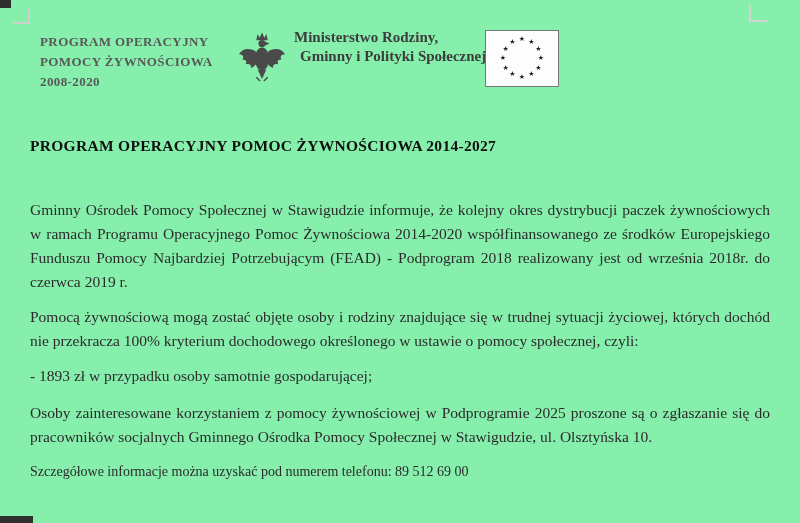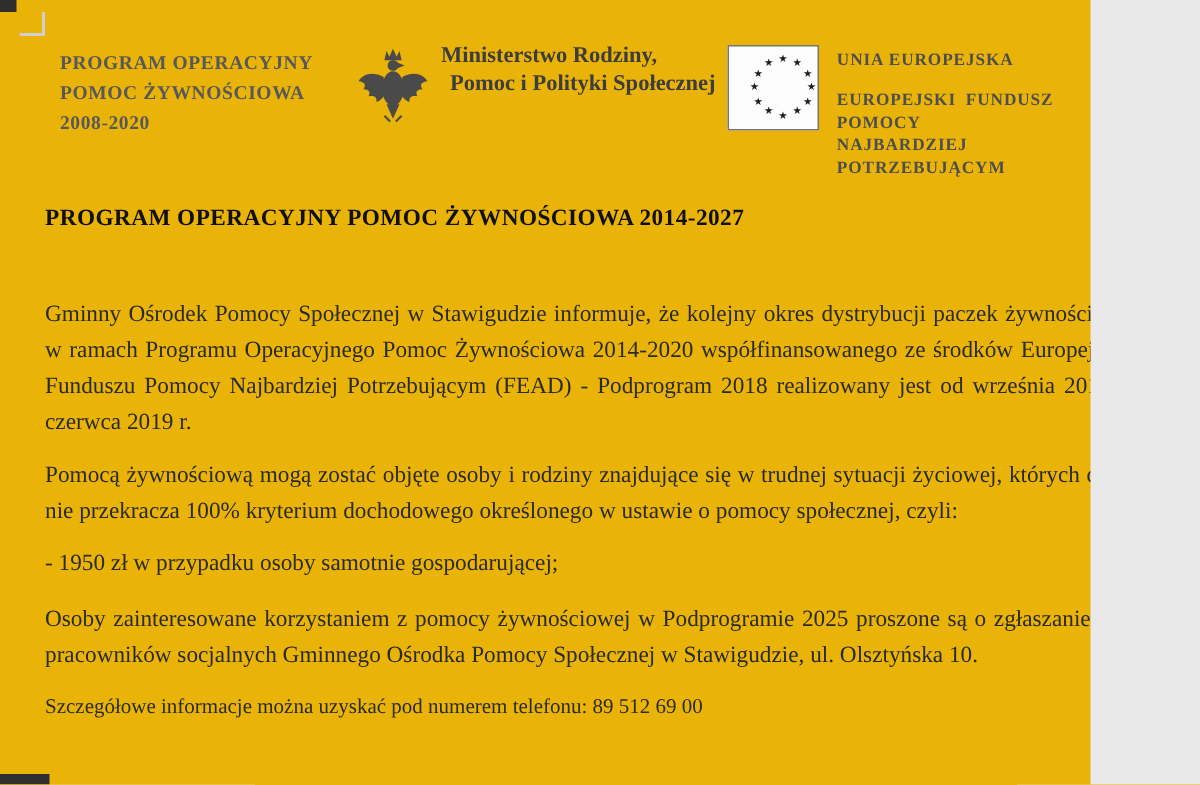--- a/index.html
+++ b/index.html
@@ -1,17 +1,17 @@
 <!DOCTYPE html>
 <html lang="pl"><head>
 <meta charset="utf-8">
 <style>
   html,body{margin:0;padding:0;}
   body{background:#e9e9e9;font-family:"Liberation Serif","DejaVu Serif",serif;}
-  .page{position:relative;width:727px;height:523px;background:#eab308;overflow:hidden;}
+  .page{position:relative;width:800px;height:523px;background:#86efac;overflow:hidden;}
 
   
   .artifact-tl{position:absolute;left:0;top:0;width:11px;height:8px;background:#2e2e2e;}
   .artifact-bl{position:absolute;left:0;bottom:0;width:33px;height:7px;background:#2f2f2f;}
   .margin-mark-tl{position:absolute;left:13px;top:8px;width:15px;height:14px;
       border-right:2px solid #cfcfcf;border-bottom:2px solid #cfcfcf;}
   .margin-mark-tr{position:absolute;left:749px;top:5px;width:16px;height:15px;
       border-left:2px solid #d4d4d4;border-bottom:2px solid #d4d4d4;}
 
   
@@ -43,69 +43,62 @@
 
 <div class="page">
 
   <div class="artifact-tl"></div>
   <div class="artifact-bl"></div>
   <div class="margin-mark-tl"></div>
   <div class="margin-mark-tr"></div>
 
   <div class="hdr-left">
     <div>PROGRAM OPERACYJNY</div>
-    <div>POMOC ŻYWNOŚCIOWA</div>
+    <div>POMOCY ŻYWNOŚCIOWA</div>
     <div>2008-2020</div>
   </div>
 
   <div class="ministry">
     <svg class="eagle" viewBox="0 0 100 120" aria-hidden="true">
       <g fill="#4a4a4a">
         <path d="M41 10 l4 8 5-11 5 11 4-8 3 13 h-24 z"></path>
         <circle cx="50" cy="30" r="7.5"></circle>
         <path d="M56 26 l10 4 -10 4 z"></path>
         <ellipse cx="50" cy="62" rx="15" ry="24"></ellipse>
         <path d="M37 46 C22 38 9 41 2 52 C11 53 13 57 9 63 C17 63 19 67 16 73 C25 71 28 75 27 81 C35 78 39 72 39 66 Z"></path>
         <path d="M63 46 C78 38 91 41 98 52 C89 53 87 57 91 63 C83 63 81 67 84 73 C75 71 72 75 73 81 C65 78 61 72 61 66 Z"></path>
         <path d="M41 84 h18 l-9 20 z"></path>
         <path d="M38 100 l8 8 M62 100 l-8 8" stroke="#4a4a4a" stroke-width="3"></path>
       </g>
     </svg>
     <div class="ministry-text">
       <div class="l1">Ministerstwo Rodziny,</div>
-      <div class="l2">Pomoc i Polityki Społecznej</div>
+      <div class="l2">Gminny i Polityki Społecznej</div>
     </div>
   </div>
 
   <div class="eu">
     <div class="eu-flag">
         <span class="star" style="left: 36px; top: 8px;">★</span>
         <span class="star" style="left: 45.5px; top: 10.5455px;">★</span>
         <span class="star" style="left: 52.4545px; top: 17.5px;">★</span>
         <span class="star" style="left: 55px; top: 27px;">★</span>
         <span class="star" style="left: 52.4545px; top: 36.5px;">★</span>
         <span class="star" style="left: 45.5px; top: 43.4545px;">★</span>
         <span class="star" style="left: 36px; top: 46px;">★</span>
         <span class="star" style="left: 26.5px; top: 43.4545px;">★</span>
         <span class="star" style="left: 19.5455px; top: 36.5px;">★</span>
         <span class="star" style="left: 17px; top: 27px;">★</span>
         <span class="star" style="left: 19.5455px; top: 17.5px;">★</span>
         <span class="star" style="left: 26.5px; top: 10.5455px;">★</span>
       </div>
-    <div class="eu-text">
-      <div class="eu-l1">UNIA EUROPEJSKA</div>
-      <div class="eu-l23">
-        <div>EUROPEJSKI FUNDUSZ POMOCY</div>
-        <div>NAJBARDZIEJ POTRZEBUJĄCYM</div>
-      </div>
-    </div>
   </div>
 
   <div class="doc">
     <h1 class="doc-title">PROGRAM OPERACYJNY POMOC ŻYWNOŚCIOWA 2014-2027</h1>
     <p class="para">Gminny Ośrodek Pomocy Społecznej w Stawigudzie informuje, że kolejny okres dystrybucji paczek żywnościowych w ramach Programu Operacyjnego Pomoc Żywnościowa 2014-2020 współfinansowanego ze środków Europejskiego Funduszu Pomocy Najbardziej Potrzebującym (FEAD) - Podprogram 2018 realizowany jest od września 2018r. do czerwca 2019 r.</p>
     <p class="para">Pomocą żywnościową mogą zostać objęte osoby i rodziny znajdujące się w trudnej sytuacji życiowej, których dochód nie przekracza 100% kryterium dochodowego określonego w ustawie o pomocy społecznej, czyli:</p>
-    <p class="list-line">- 1950 zł w przypadku osoby samotnie gospodarującej;</p>
+    <p class="list-line">- 1893 zł w przypadku osoby samotnie gospodarującej;</p>
     <p class="para">Osoby zainteresowane korzystaniem z pomocy żywnościowej w Podprogramie 2025 proszone są o zgłaszanie się do pracowników socjalnych Gminnego Ośrodka Pomocy Społecznej w Stawigudzie, ul. Olsztyńska 10.</p>
     <p class="info-line">Szczegółowe informacje można uzyskać pod numerem telefonu: 89 512 69 00</p>
   </div>
 
 </div>
 
 </body></html>

